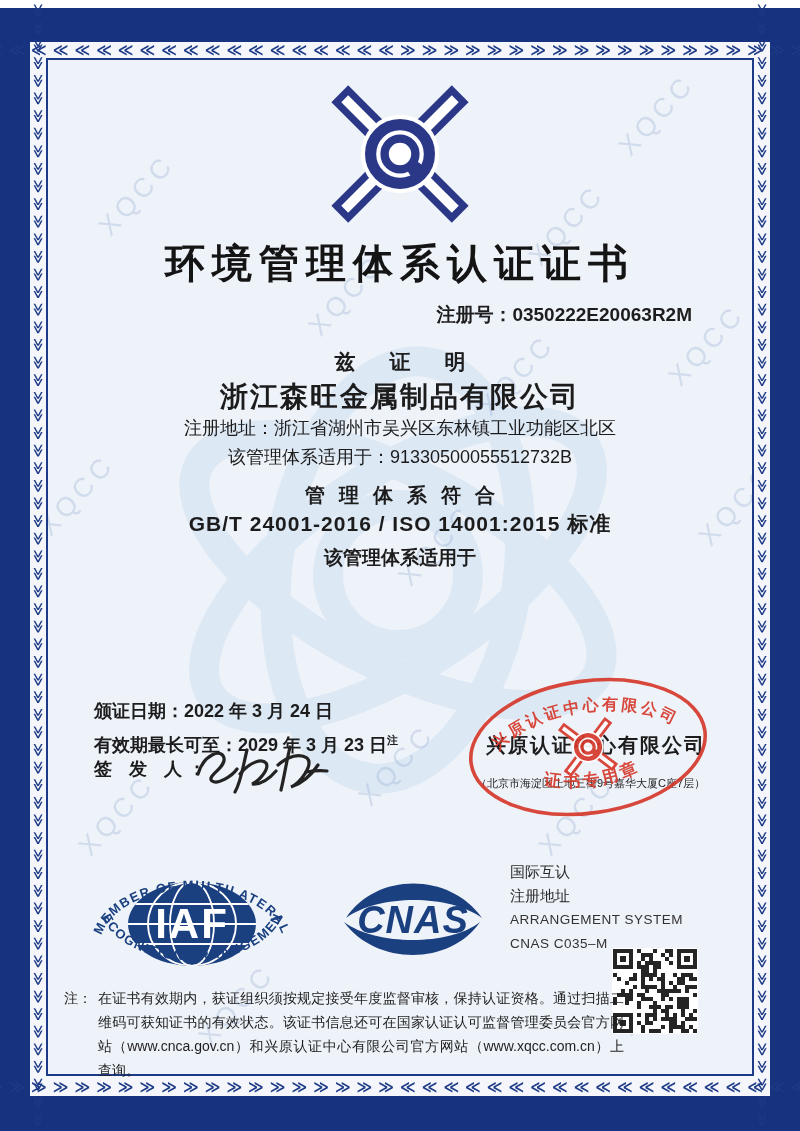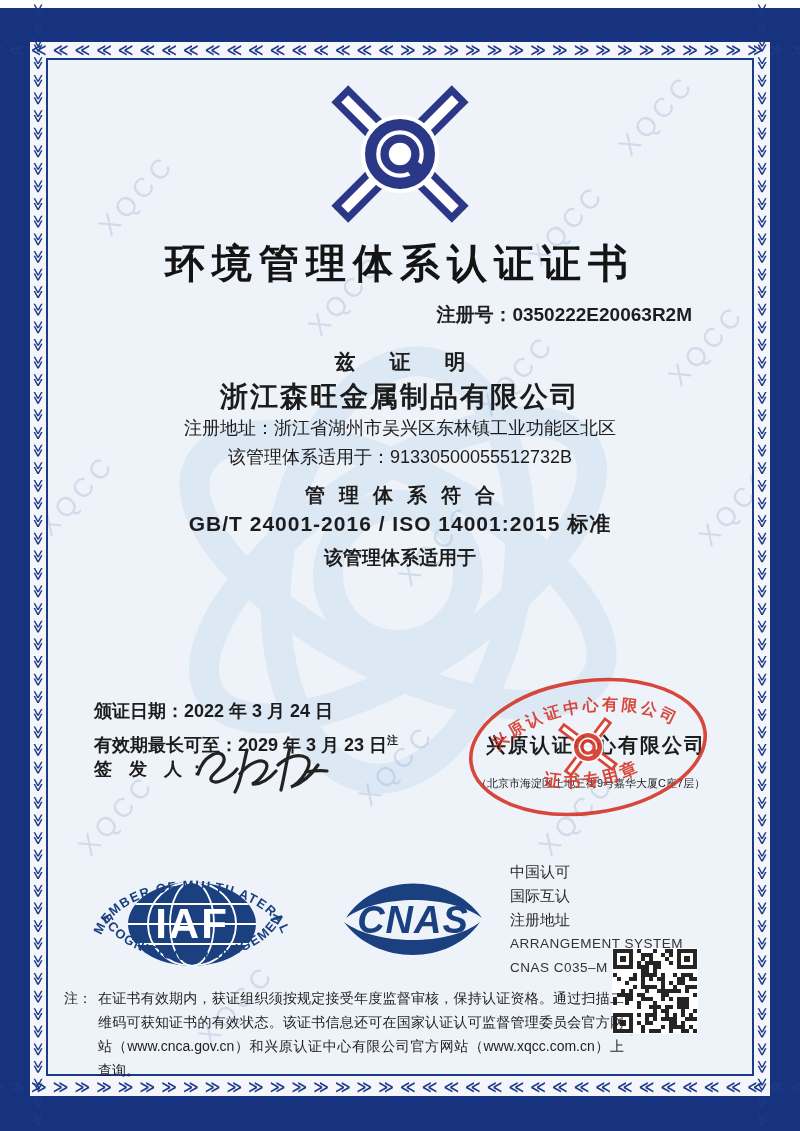--- a/index.html
+++ b/index.html
@@ -213,21 +213,20 @@
       </g>
     </svg>
 
     <svg class="cnas" width="150" height="100" viewBox="0 0 150 100">
       <path d="M8,50 C38,4 112,4 144,50 C112,26 40,26 8,50 Z" fill="#1b4080"></path>
       <path d="M6,54 C38,98 112,98 142,54 C112,78 38,78 6,54 Z" fill="#1b4080"></path>
       <text x="75" y="65" text-anchor="middle" fill="#1b4080" font-size="38" font-weight="900" font-style="italic" letter-spacing="1">CNAS</text>
     </svg>
 
     <div class="accred">
-      <div>中国认可</div>
       <div>国际互认</div>
       <div>注册地址</div>
       <div class="lat">ARRANGEMENT SYSTEM</div>
       <div class="lat">CNAS C035–M</div>
     </div>
 
     <div class="qr-wrap">
       <div class="qr" id="qr">
         <span class="finder f-tl"></span>
         <span class="finder f-tr"></span>

